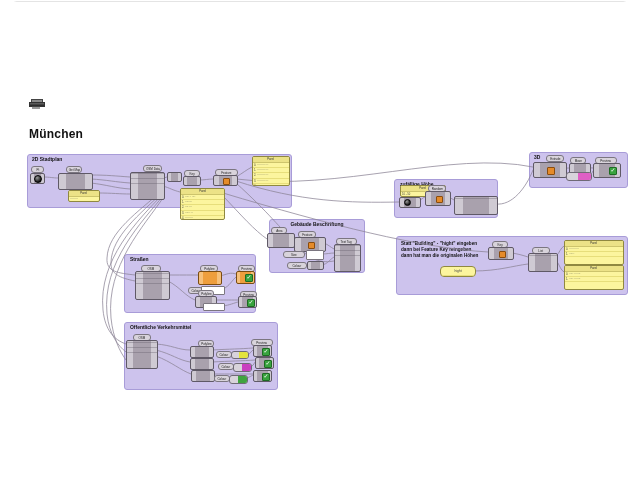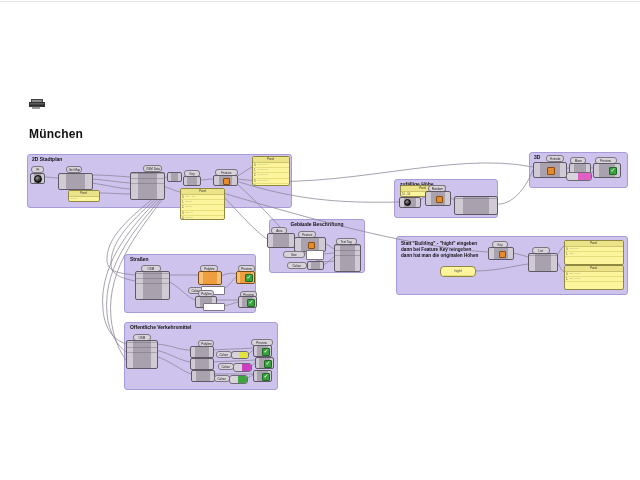--- a/index.html
+++ b/index.html
@@ -1,17 +1,17 @@
 <!DOCTYPE html>
 <html><head>
 <meta charset="utf-8">
 <style>
   html,body{margin:0;padding:0;}
   #canvas{position:relative;width:640px;height:480px;background:#ffffff;overflow:hidden;
-          font-family:"Liberation Sans",sans-serif;color:#111;}
+          font-family:"Liberation Sans",sans-serif;color:#111;border-radius:23px;}
   .topline{position:absolute;left:0;top:1px;width:640px;height:1px;background:#e4e4e4;}
   .title{position:absolute;left:29px;top:127px;font-size:12px;font-weight:700;letter-spacing:.2px;}
   
   .widget{position:absolute;left:29px;top:99px;width:15px;height:9px;}
   .widget .w-top{position:absolute;left:2px;top:0;width:10px;height:3px;background:#8a8a8a;border:1px solid #444;}
   .widget .w-body{position:absolute;left:0;top:3px;width:14px;height:3px;background:linear-gradient(#666,#222);border:1px solid #333;}
   .widget .w-base{position:absolute;left:3px;top:7px;width:8px;height:2px;background:#999;border-top:1px solid #444;}
   
   .group{position:absolute;background:#cdc3ed;border:1px solid #a89cd8;border-radius:3px;}
   .glabel{position:absolute;font-weight:700;font-size:8px;transform:scale(.62);transform-origin:0 0;white-space:nowrap;}

